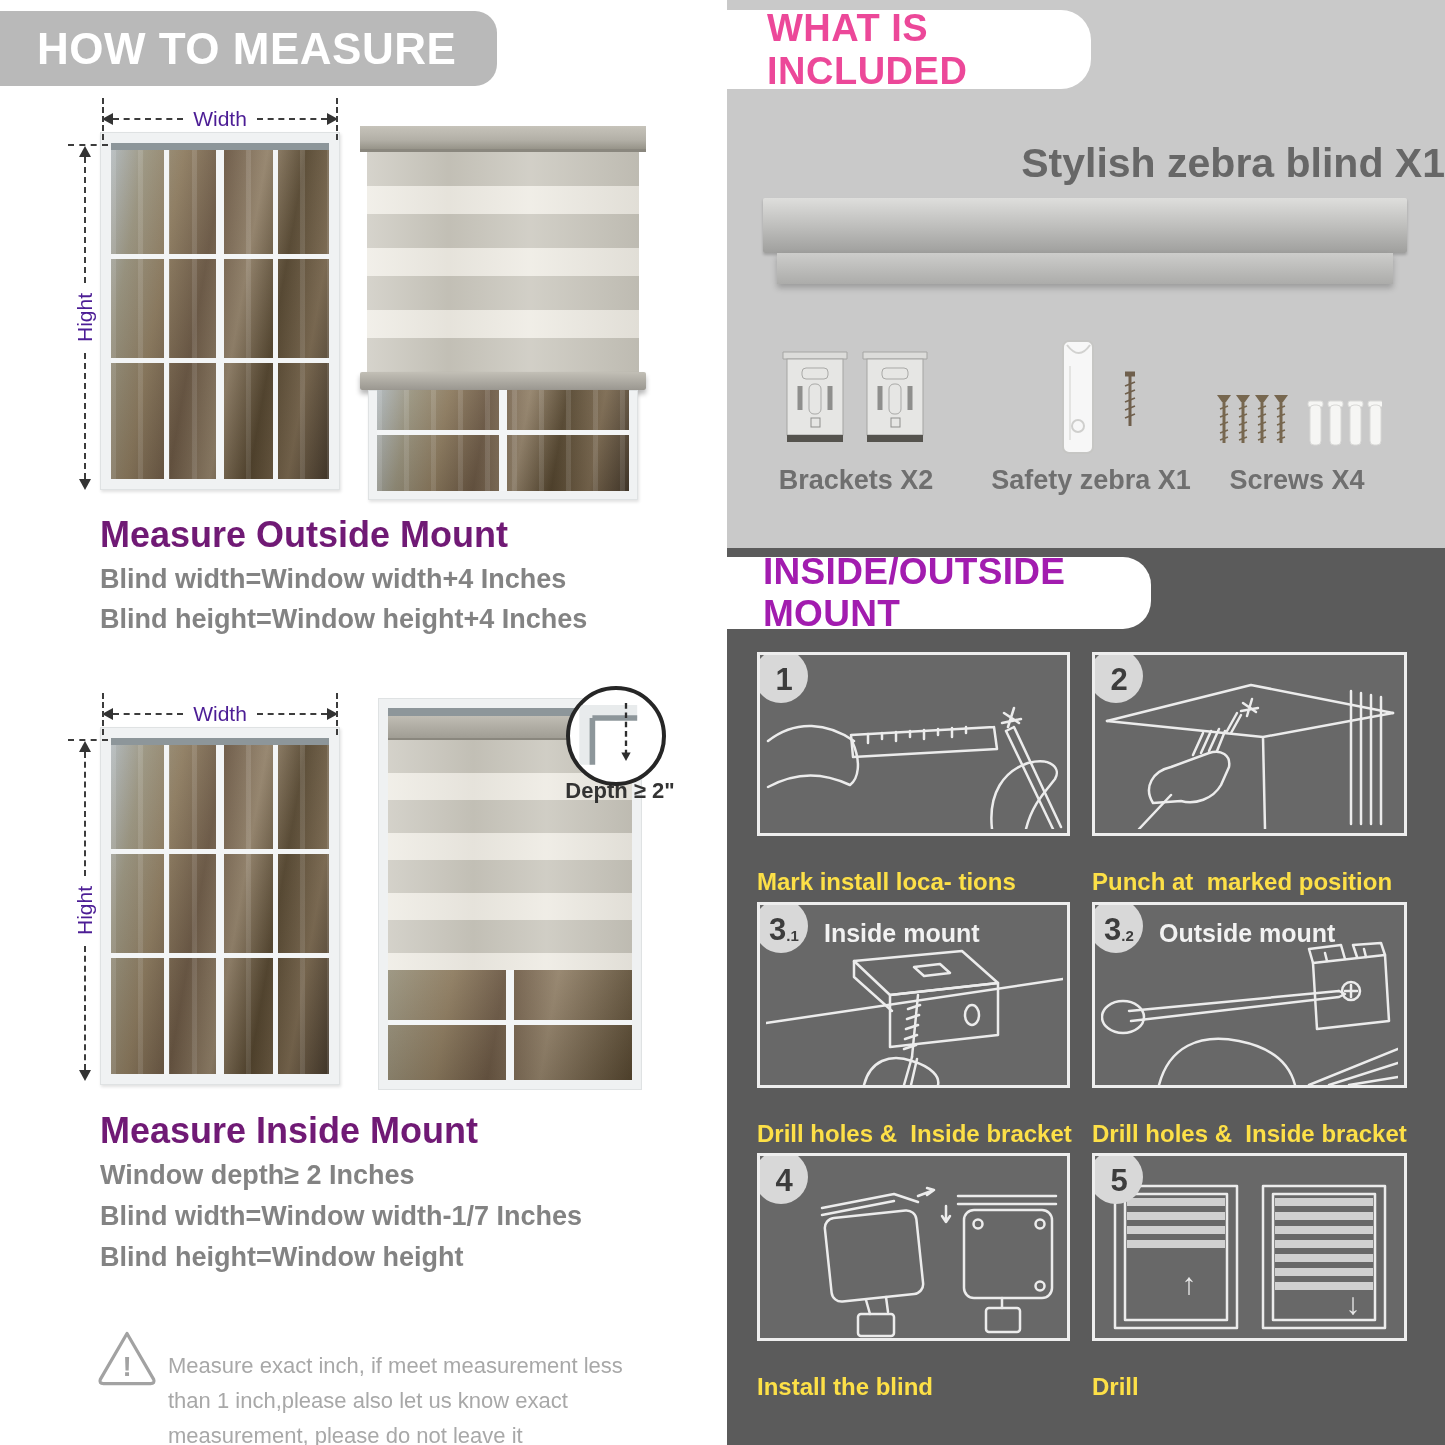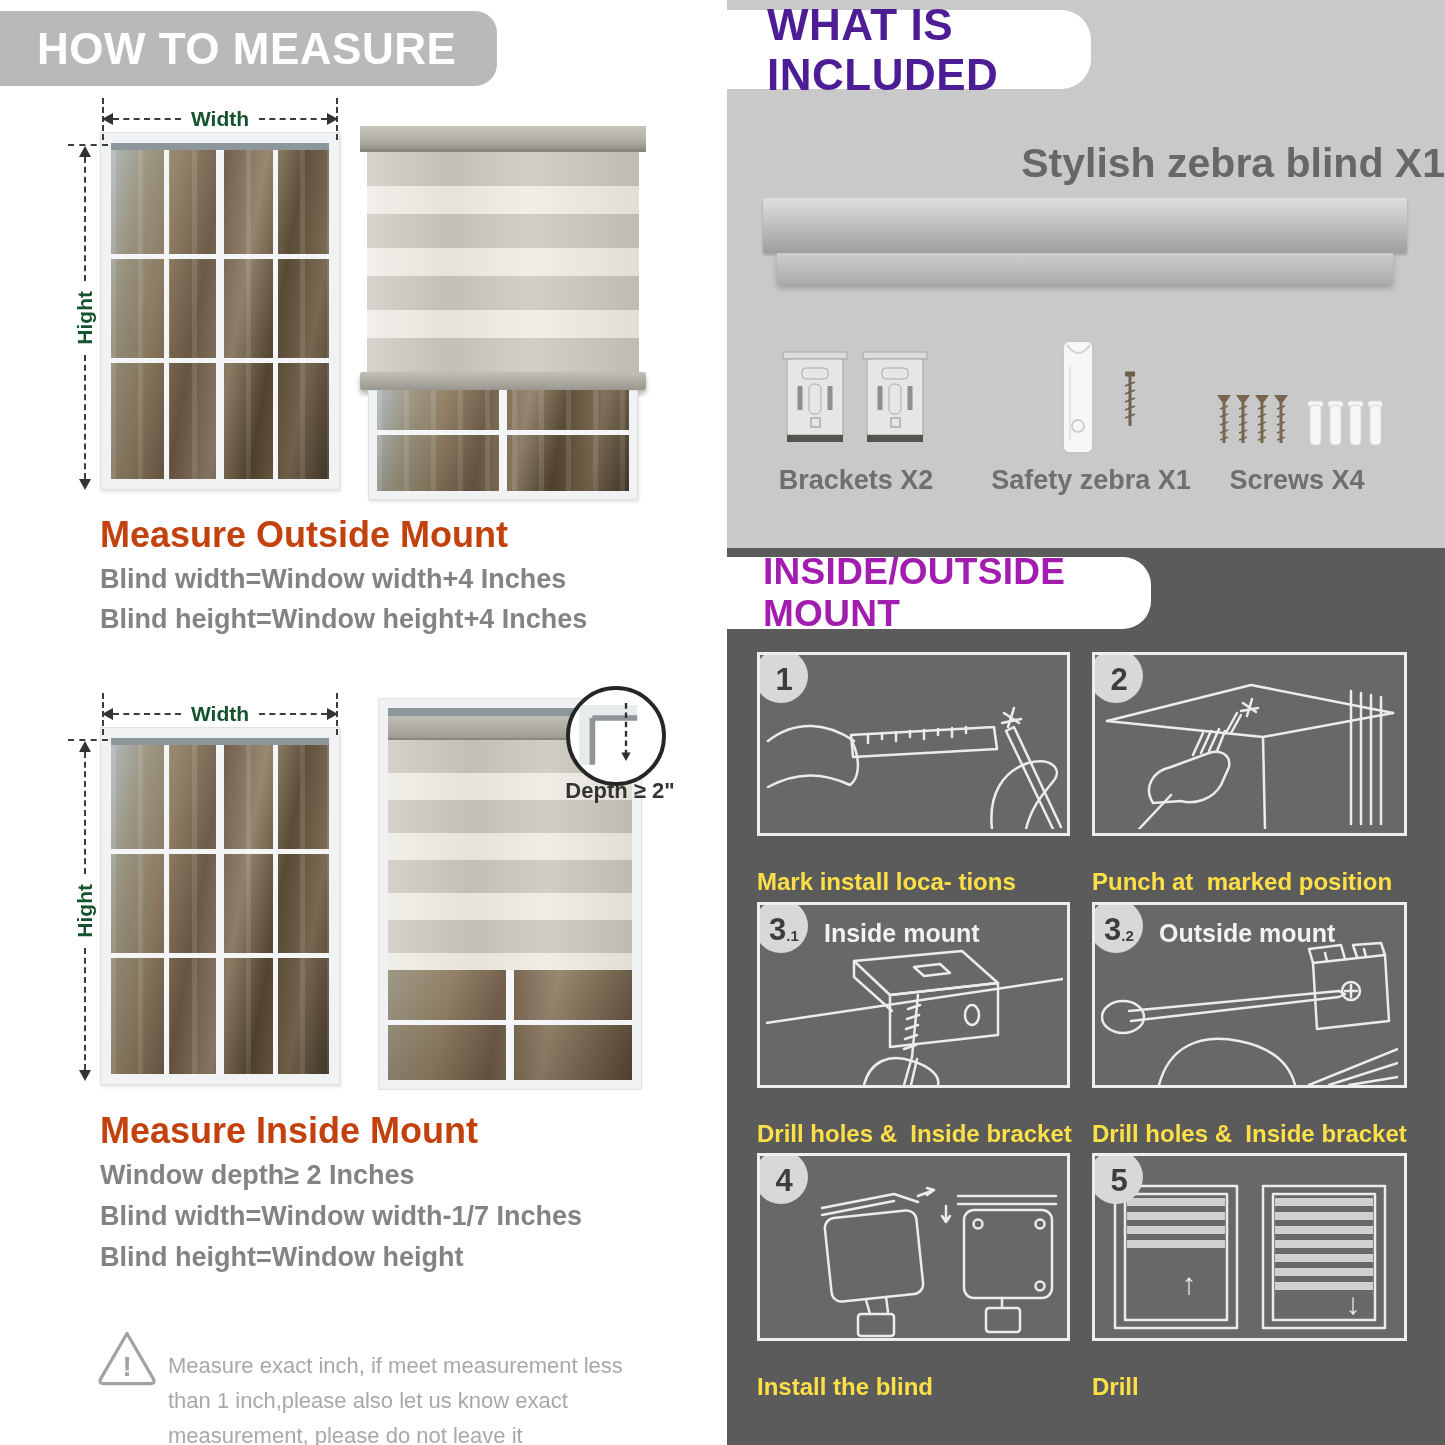--- a/index.html
+++ b/index.html
@@ -24,21 +24,21 @@
   .mv{position:absolute;top:0;bottom:0;width:5px;background:#f3f5f6;}
   .mh{position:absolute;left:0;right:0;height:5px;background:#f3f5f6;}
 
   .warrow{position:absolute;display:flex;align-items:center;height:18px;}
   .dline{flex:1;height:0;border-top:2px dashed #3c3c3c;}
   .ah{width:0;height:0;border:6px solid transparent;flex:none;}
   .ah.l{border-right:11px solid #333;border-left:0;}
   .ah.r{border-left:11px solid #333;border-right:0;}
   .ah.u{border-bottom:11px solid #333;border-top:0;}
   .ah.d{border-top:11px solid #333;border-bottom:0;}
-  .alabel{font-size:21px;font-weight:bold;color:#14532d;padding:0 10px;white-space:nowrap;}
+  .alabel{font-size:21px;font-weight:normal;color:#4c1d95;padding:0 10px;white-space:nowrap;}
   .tick{position:absolute;top:-12px;height:42px;width:0;border-left:2px dashed #3c3c3c;}
   .tick.tl{left:0;} .tick.tr{right:0;}
   .harrow{position:absolute;display:flex;flex-direction:column;align-items:center;width:18px;}
   .dlinev{flex:1;width:0;border-left:2px dashed #3c3c3c;}
   .alabel.vert{writing-mode:vertical-rl;transform:rotate(180deg);padding:10px 0;}
   .tickh{position:absolute;top:-2px;left:-8px;width:40px;height:0;border-top:2px dashed #3c3c3c;}
 
   .blindA{position:absolute;left:360px;top:126px;width:286px;height:374px;}
   .cassette{position:absolute;left:0;top:0;width:100%;height:26px;
             background:linear-gradient(180deg,#c6c3ba,#b3b0a7 60%,#979489);border-bottom:3px solid #8a877e;box-sizing:border-box;}
@@ -61,31 +61,31 @@
   .fragB{position:relative;height:110px;
      background:
        linear-gradient(rgba(255,255,255,.06), rgba(0,0,0,.10)),
        linear-gradient(100deg,#99937e 0%,#8d7b5f 25%,#6b5844 45%,#93826a 65%,#55462f 100%);}
 
   .magnifier{position:absolute;left:566px;top:686px;width:92px;height:92px;border-radius:50%;
              border:4px solid #262626;background:#ffffff;z-index:6;overflow:hidden;}
   .depth-label{position:absolute;left:535px;top:778px;width:170px;text-align:center;
                font-size:22px;font-weight:bold;color:#333;}
 
-  .sect-title{position:absolute;font-size:36px;font-weight:bold;color:#c2410c;white-space:nowrap;}
+  .sect-title{position:absolute;font-size:36px;font-weight:bold;color:#701a75;white-space:nowrap;}
   .sect-line{position:absolute;font-size:27px;font-weight:bold;color:#838383;white-space:nowrap;}
 
   .warn-text{position:absolute;left:168px;top:1326px;width:470px;font-size:22px;line-height:35px;
              color:#a8a8a8;font-weight:normal;}
 
   
   .right-top{position:absolute;left:727px;top:0;width:718px;height:548px;background:#c9c9c9;}
   .inc-header{position:absolute;left:0;top:10px;width:364px;height:79px;background:#ffffff;
               border-radius:0 30px 30px 0;display:flex;align-items:center;padding-left:40px;box-sizing:border-box;}
-  .inc-header span{color:#4c1d95;font-weight:bold;font-size:44px;letter-spacing:.5px;}
+  .inc-header span{color:#ec4899;font-weight:bold;font-size:38px;letter-spacing:.5px;}
   .product-label{position:absolute;left:0;top:140px;width:100%;text-align:right;
                  font-size:41px;font-weight:bold;color:#676767;}
   .headrail-main{position:absolute;left:36px;top:198px;width:644px;height:55px;border-radius:2px;
                  background:linear-gradient(180deg,#dededc,#bcbcba 55%,#9f9f9d);box-shadow:0 2px 3px rgba(0,0,0,.2);}
   .headrail-tier{position:absolute;left:50px;top:253px;width:616px;height:31px;
                  background:linear-gradient(180deg,#cdcdcb,#acacaa);box-shadow:0 4px 6px rgba(0,0,0,.22);}
   .item-col{position:absolute;top:336px;height:160px;display:flex;flex-direction:column;
             align-items:center;justify-content:flex-end;}
   .item-img{flex:1;display:flex;align-items:center;justify-content:center;}
   .item-label{font-size:27px;font-weight:bold;color:#6f6f6f;margin-top:8px;white-space:nowrap;}

